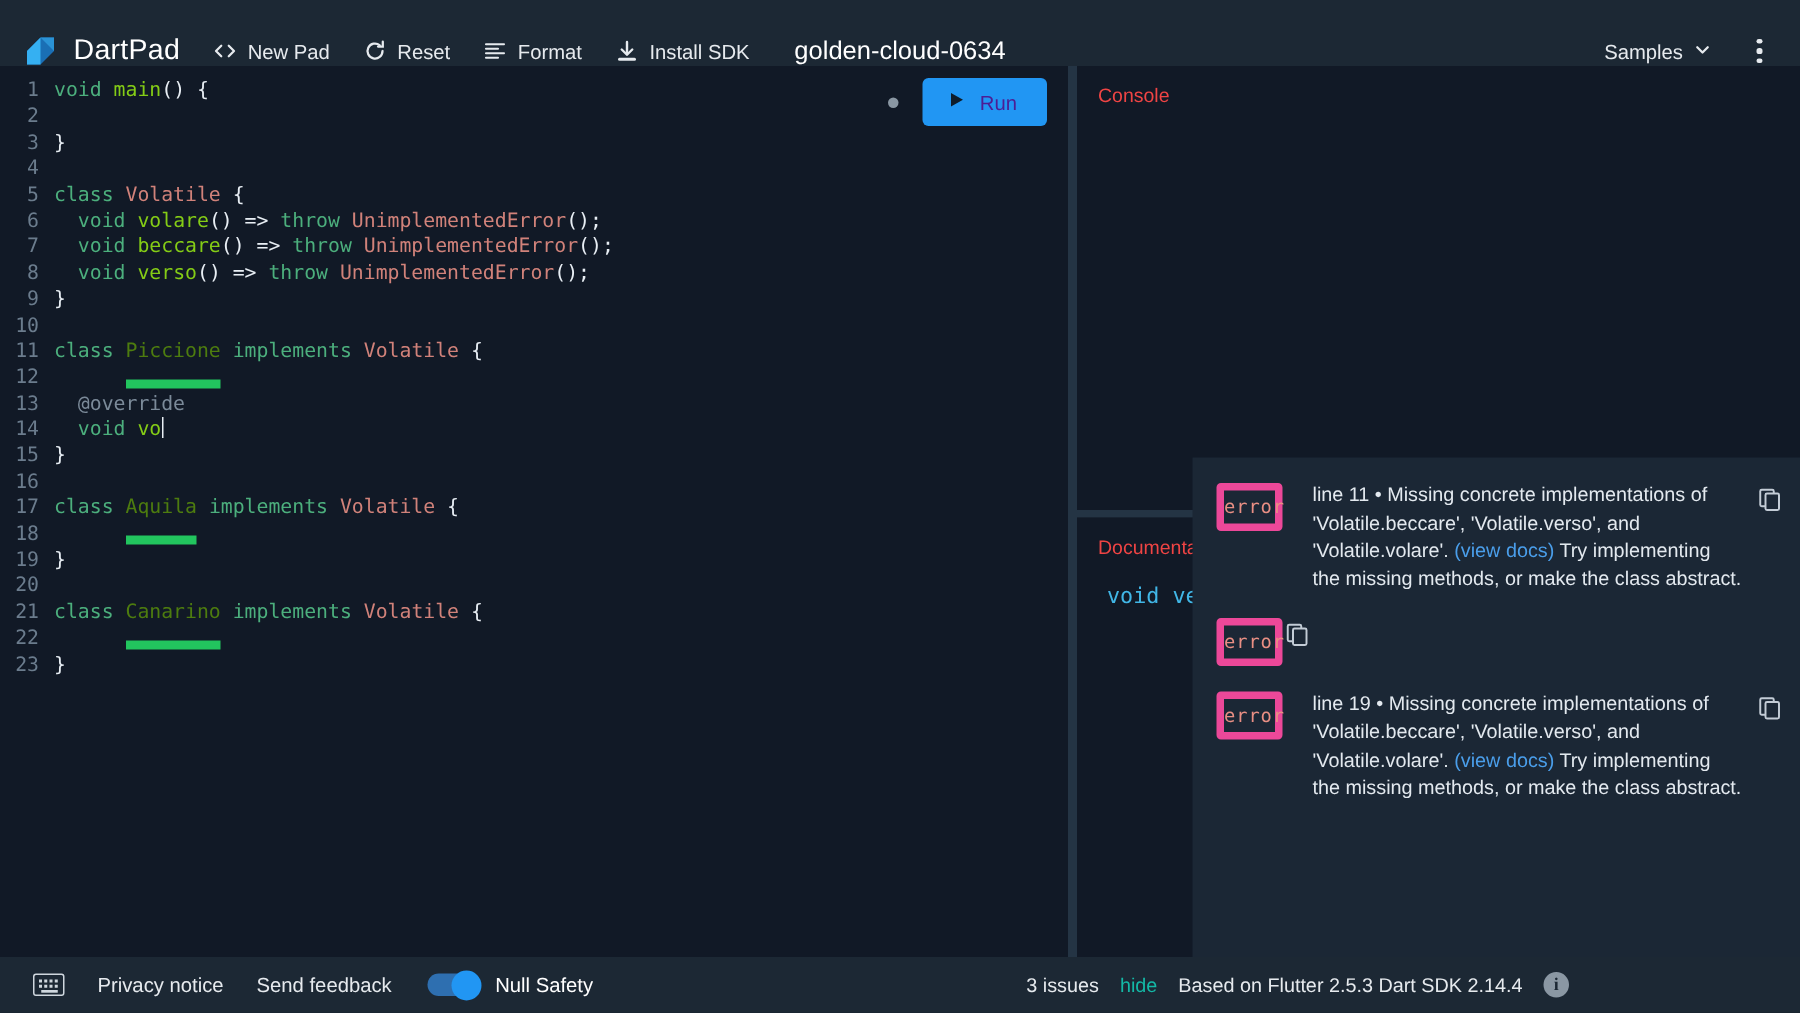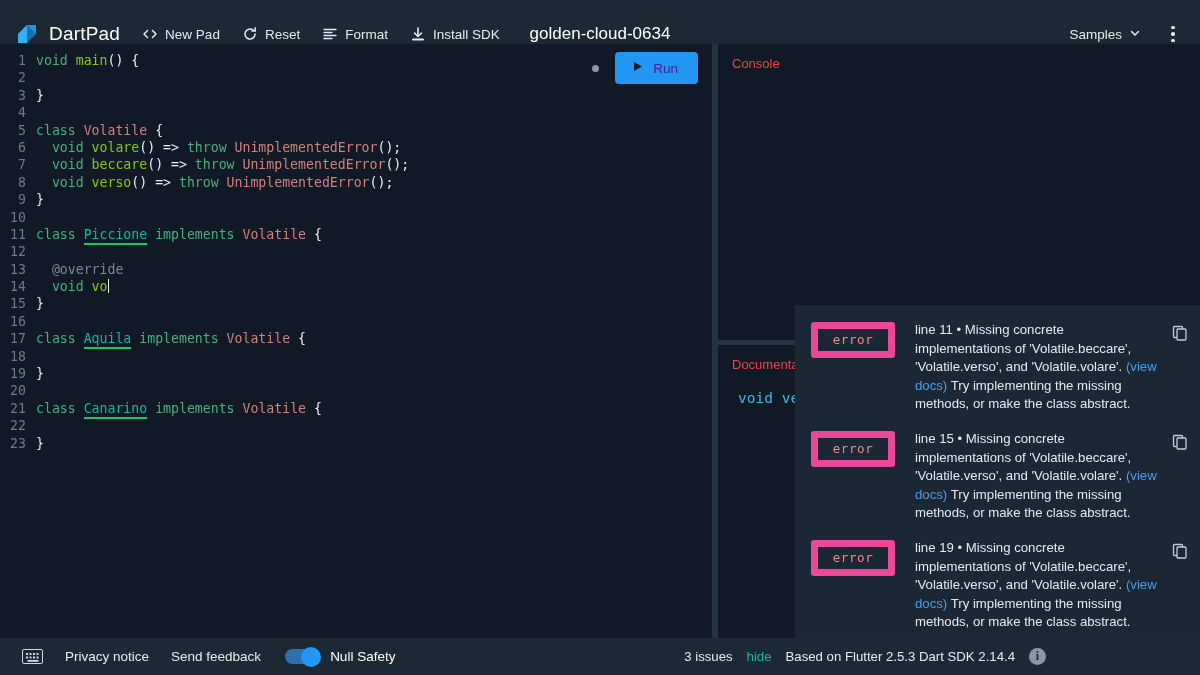--- a/index.html
+++ b/index.html
@@ -65,23 +65,23 @@
   .ln {
     display: inline-block; width: 26px; text-align: right;
     color: #6b7c8d; margin-right: 10px; user-select: none;
   }
   .kw  { color: #4caf7d; }
   .typ { color: #d1827a; }
   .fn  { color: #84cc16; }
   .pl  { color: #e8eef4; }
   .cm  { color: #7b8a99; }
   .err-underline {
-    color: #14b8a6;
-    border-bottom: 2px solid #22c55e;
-    padding-bottom: 1px;
+    color: #4d7c0f;
+    border-bottom: 6px solid #22c55e;
+    padding-bottom: 11px;
   }
   .caret {
     display: inline-block; width: 1px; height: 14px; background: #e8eef4;
     vertical-align: -2px; margin-left: 0px;
   }
 
   #run-wrap {
     position: absolute; right: 14px; top: 8px;
     display: flex; align-items: center; gap: 16px;
   }
@@ -125,22 +125,22 @@
   
   #issues-panel {
     position: absolute; left: 795px; top: 305px; width: 405px; height: 333px;
     background: #1b2735; overflow: hidden;
   }
   .issue {
     display: flex; align-items: flex-start;
     padding: 16px 10px 0 16px;
   }
   .issue-badge {
-    flex: none; width: 84px; text-align: center;
-    border: 7px solid #ec4899; border-radius: 3px;
+    flex: none; width: 44px; text-align: center;
+    border: 5px solid #ec4899; border-radius: 3px;
     color: #e98f84; font-size: 12.5px;
     font-family: "DejaVu Sans Mono", monospace;
     padding: 3px 0 4px; letter-spacing: .6px;
     margin-top: 1px;
   }
   .issue-text {
     flex: 1 1 auto; padding: 0 8px 0 20px;
     color: #e3e9ef; font-size: 13.2px; line-height: 18.6px;
   }
   .issue-correction { margin-top: 10px; color: #e3e9ef; }
@@ -301,25 +301,20 @@
       <span class="copy-icon">
         <svg width="20" height="20" viewBox="0 0 20 20" fill="none" stroke="#c3ccd6" stroke-width="1.3">
           <rect x="3.5" y="3.5" width="9" height="11" rx="1"></rect>
             <rect x="7" y="6" width="9" height="11" rx="1" fill="#1b2735"></rect>
         </svg>
       </span>
     </div>
 
     <div class="issue">
       <span class="issue-badge">error</span>
-      <span class="issue-text">
-        <span>line 15 • Missing concrete implementations of 'Volatile.beccare', 'Volatile.verso', and 'Volatile.volare'.</span>
-        <span class="view-docs">(view docs)</span>
-        <span class="issue-correction">Try implementing the missing methods, or make the class abstract.</span>
-      </span>
       <span class="copy-icon">
         <svg width="20" height="20" viewBox="0 0 20 20" fill="none" stroke="#c3ccd6" stroke-width="1.3">
           <rect x="3.5" y="3.5" width="9" height="11" rx="1"></rect>
             <rect x="7" y="6" width="9" height="11" rx="1" fill="#1b2735"></rect>
         </svg>
       </span>
     </div>
 
     <div class="issue">
       <span class="issue-badge">error</span>

